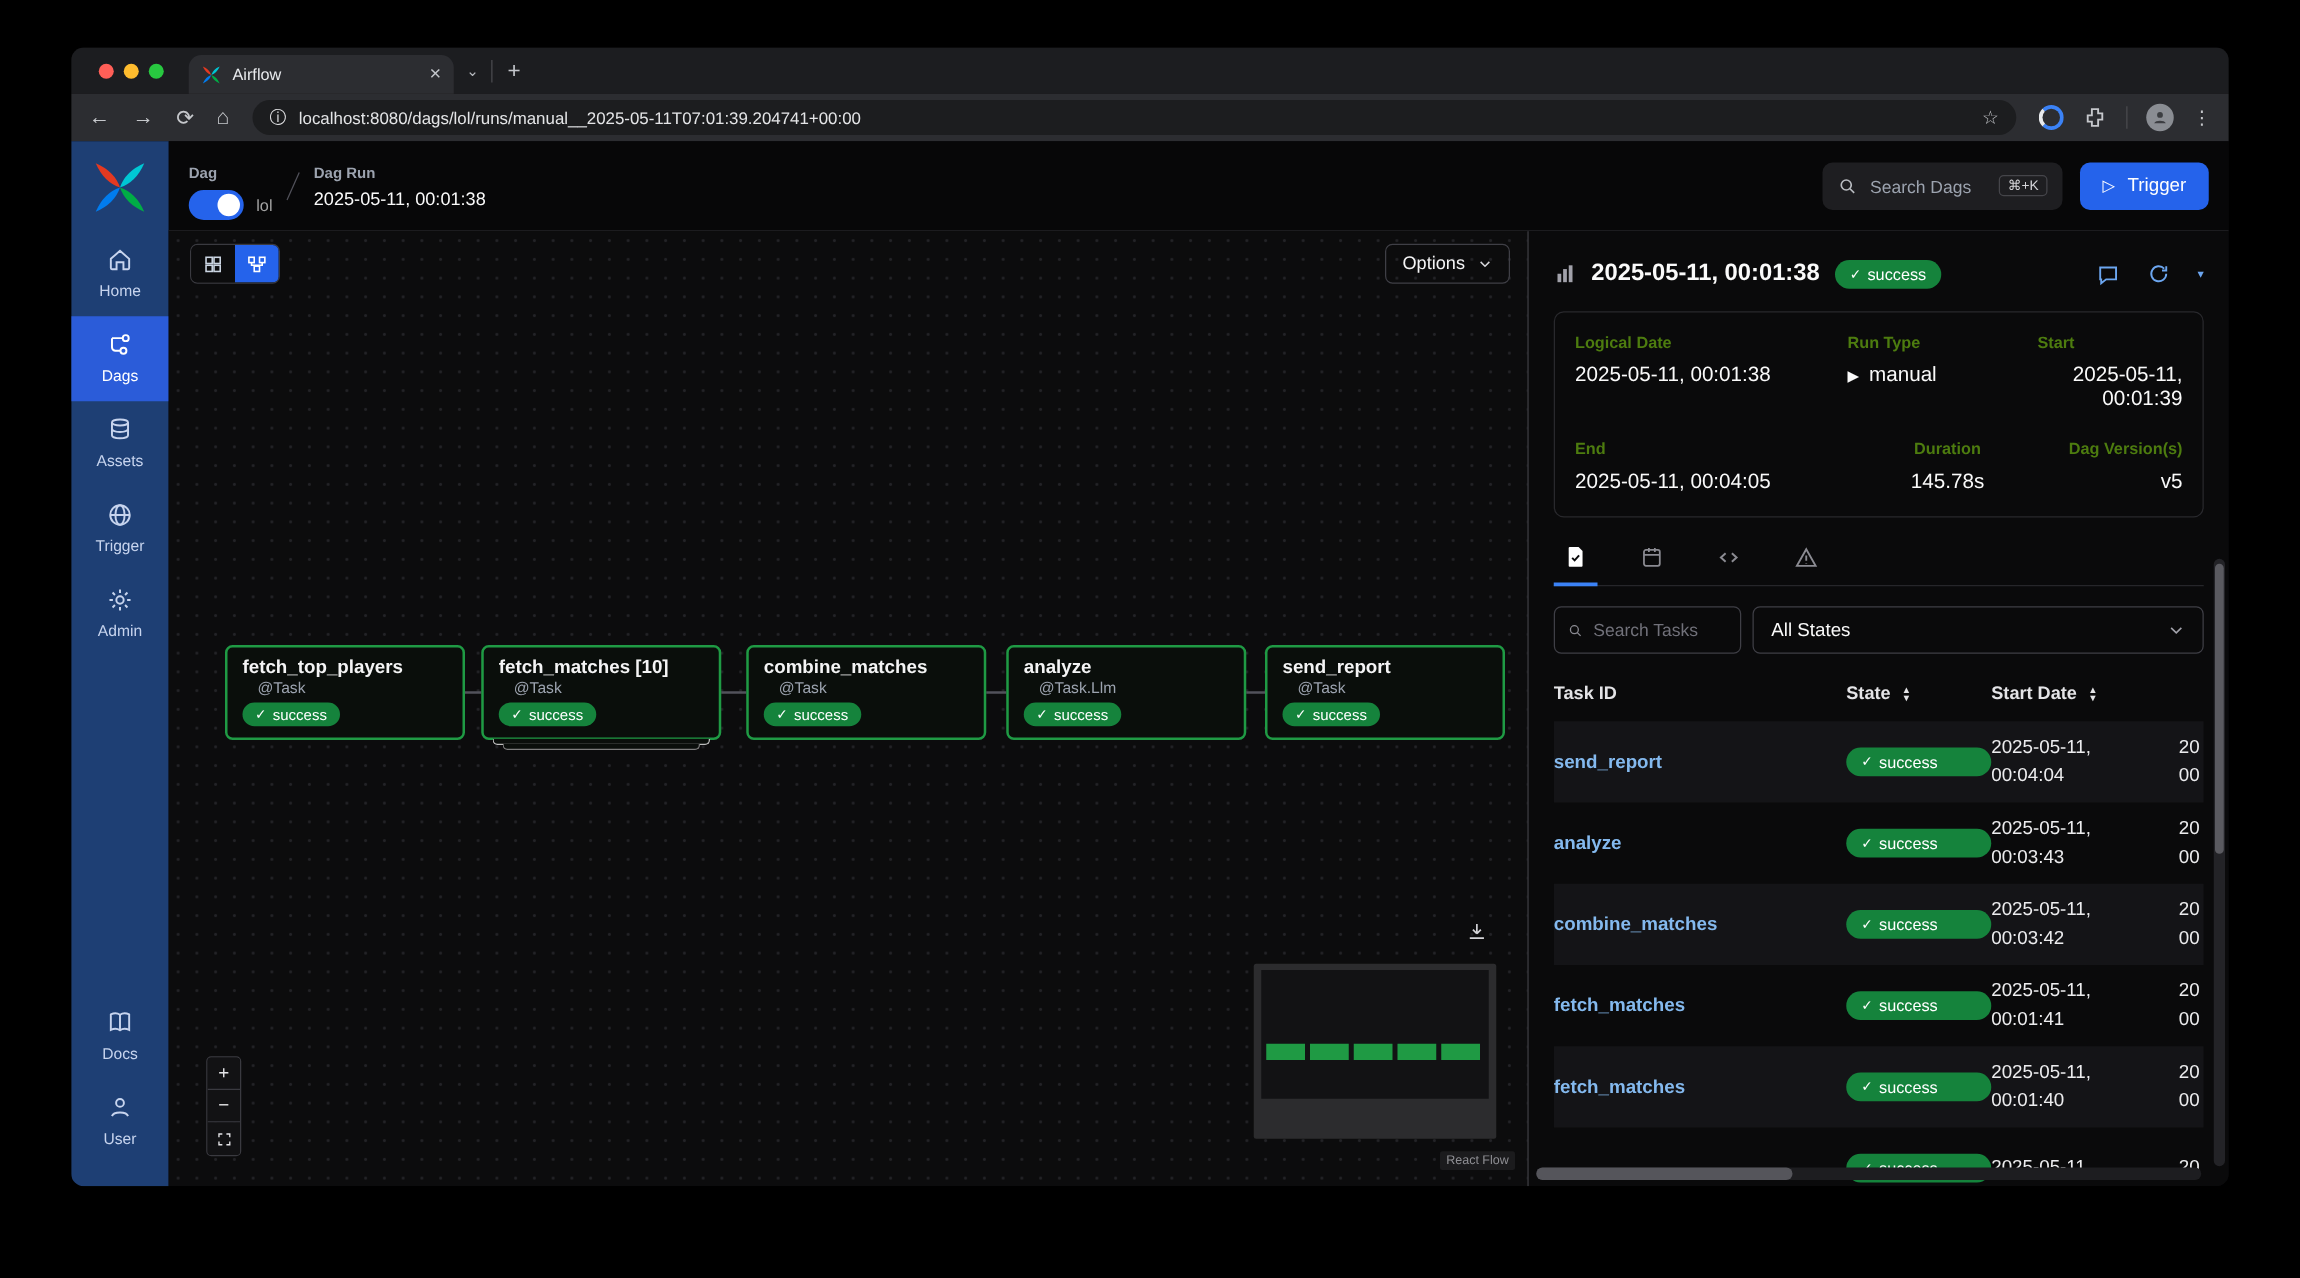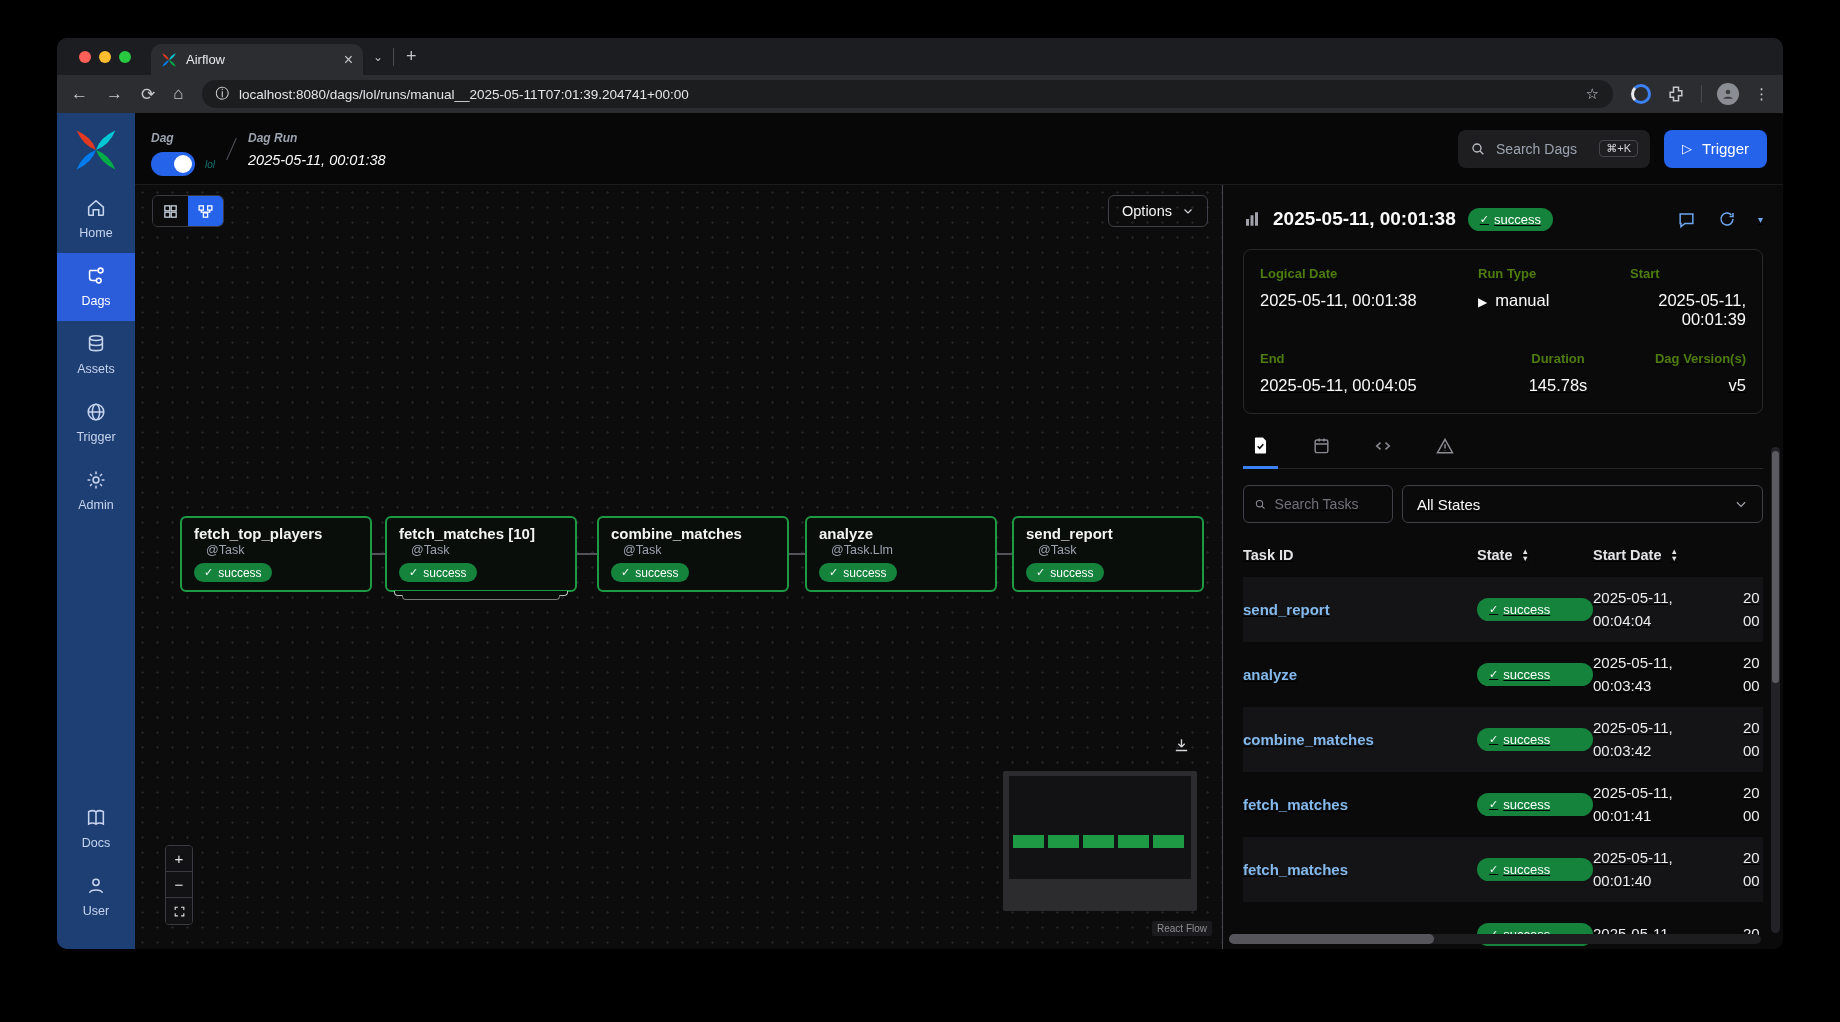--- a/index.html
+++ b/index.html
@@ -44,37 +44,37 @@
   .nav-item { width:100%; padding:12px 0 13px; display:flex; flex-direction:column; align-items:center; gap:7px;
               color:#c7d4ee; font-size:12.5px; }
   .nav-item svg { width:22px; height:22px; }
   .nav-item.active { background:#2b5cd9; color:#fff; }
   .side-spacer { flex:1; }
 
   .main { flex:1; display:flex; flex-direction:column; background:#070708; min-width:0; }
   .app-header { height:72px; display:flex; align-items:center; justify-content:space-between;
                 padding:0 16px; border-bottom:1px solid #1c1c1f; }
   .crumbs { display:flex; align-items:flex-start; gap:16px; }
-  .crumb-col { display:flex; flex-direction:column; gap:7px; padding-top:10px;font-style:italic; }
+  .crumb-col { display:flex; flex-direction:column; gap:7px; padding-top:10px; }
   .crumb-label { font-size:12px; font-weight:bold; color:#9ca3af; }
   .toggle-row { display:flex; align-items:center; gap:10px; }
   .toggle { width:44px; height:24px; border-radius:12px; background:#2563eb; position:relative; }
   .toggle::after { content:""; position:absolute; right:3px; top:3px; width:18px; height:18px; border-radius:50%; background:#fff; }
-  .dag-link { color:#0f766e; font-size:10px; }
+  .dag-link { color:#a3a3a3; font-size:13px; }
   .crumb-slash { width:1px; height:24px; background:#52525b; transform:rotate(24deg); margin-top:16px; }
   .run-date { color:#fafafa; font-size:14.5px; }
   .header-right { display:flex; align-items:center; gap:14px; }
   .search-dags { height:38px; background:#1e1e21; border-radius:8px; display:flex; align-items:center; gap:10px;
                  padding:0 12px; color:#9ca3af; font-size:14px; width:192px; }
   .kbd { border:1px solid #45454a; border-radius:4px; padding:1px 6px; font-size:11px; color:#d4d4d8; margin-left:auto; }
   .trigger-btn { height:38px; background:#2563eb; color:#fff; border-radius:8px; display:flex; align-items:center;
                  gap:10px; padding:0 18px; font-size:15px; }
   .play-glyph { font-size:13px; }
 
-  .content { flex:1; display:flex; min-height:0;text-decoration:underline; }
+  .content { flex:1; display:flex; min-height:0; }
 
   
   .canvas { width:1088px; position:relative; background-color:#0c0c0d;
             background-image:radial-gradient(#232327 1px, transparent 1.3px); background-size:15px 15px;
             border-right:1px solid #47474d; }
   .view-toggles { position:absolute; top:10px; left:17px; display:flex; border-radius:6px; overflow:hidden;
                   border:1px solid #3a3a40; }
   .vt-btn { width:35px; height:30px; display:flex; align-items:center; justify-content:center; background:#0c0c0d; }
   .vt-btn.active { background:#2563eb; }
   .options-btn { position:absolute; top:10px; right:14px; height:32px; border:1px solid #3f3f46; border-radius:6px;

